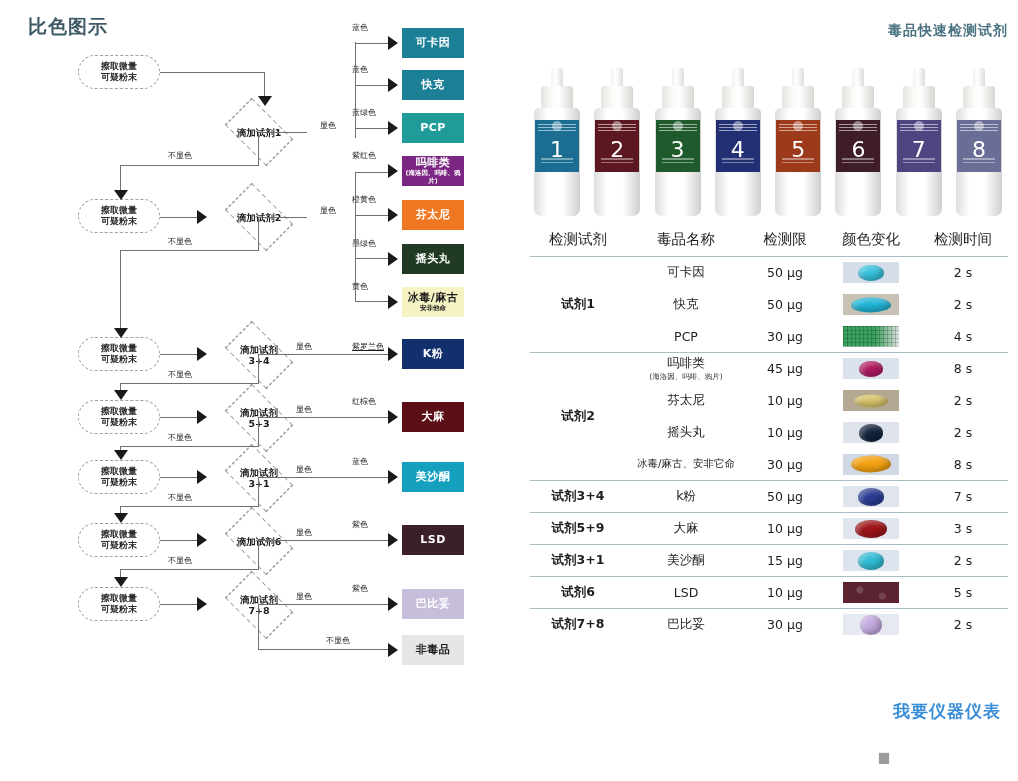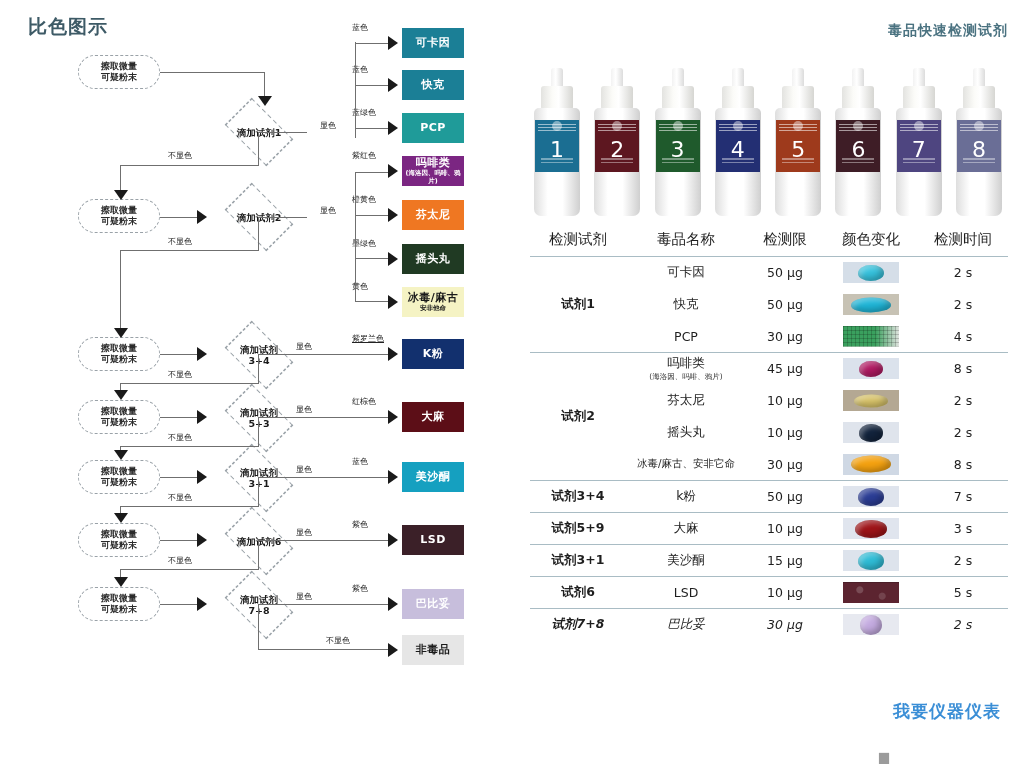--- a/index.html
+++ b/index.html
@@ -431,21 +431,21 @@
       <div class="result-box" style="left: 402px; top: 287px; background: rgb(245, 243, 196); color: rgb(26, 26, 26);">
         <div>冰毒/麻古</div>
         <div class="sub">安非他命</div>
       </div>
       <div class="arrow-r" style="left: 388px; top: 295px;"></div>
       <div class="edge-label" style="left: 352px; top: 281px;">黄色</div>
       <div class="result-box" style="left: 402px; top: 339px; background: rgb(18, 48, 110); color: rgb(255, 255, 255);">
         <div>K粉</div>
       </div>
       <div class="arrow-r" style="left: 388px; top: 347px;"></div>
-      <div class="edge-label" style="left: 352px; top: 333px; text-decoration: underline;">紫罗兰色</div>
+      <div class="edge-label" style="left: 352px; top: 341px; text-decoration: underline;">紫罗兰色</div>
       <div class="result-box" style="left: 402px; top: 402px; background: rgb(92, 14, 23); color: rgb(255, 255, 255);">
         <div>大麻</div>
       </div>
       <div class="arrow-r" style="left: 388px; top: 410px;"></div>
       <div class="edge-label" style="left: 352px; top: 396px;">红棕色</div>
       <div class="result-box" style="left: 402px; top: 462px; background: rgb(21, 160, 192); color: rgb(255, 255, 255);">
         <div>美沙酮</div>
       </div>
       <div class="arrow-r" style="left: 388px; top: 470px;"></div>
       <div class="edge-label" style="left: 352px; top: 456px;">蓝色</div>
@@ -785,21 +785,21 @@
           </tr>
           <tr class="rg-first" style="height: 32px;">
             <td class="reagent col-reagent" rowspan="1">试剂6</td>
             <td class="drugname col-drug">
               <div class="main">LSD</div>
             </td>
             <td class="col-limit">10 μg</td>
             <td class="col-color"><span class="swatch" style="background: rgb(58, 24, 32);"><span class="blob" style="width: 56px; height: 21px; background: radial-gradient(circle at 30% 35%, rgba(255, 255, 255, 0.18) 0px, rgba(255, 255, 255, 0.18) 3px, transparent 4px), radial-gradient(circle at 70% 65%, rgba(255, 255, 255, 0.14) 0px, rgba(255, 255, 255, 0.14) 3px, transparent 4px), rgb(92, 36, 48);"></span></span></td>
             <td class="col-time">5 s</td>
           </tr>
-          <tr class="rg-first" style="height: 32px; font-style: italic;">
+          <tr class="rg-first" style="height: 32px;">
             <td class="reagent col-reagent" rowspan="1">试剂7+8</td>
             <td class="drugname col-drug">
               <div class="main">巴比妥</div>
             </td>
             <td class="col-limit">30 μg</td>
             <td class="col-color"><span class="swatch" style="background: rgb(231, 233, 240);"><span class="blob" style="width: 22px; height: 20px; background: rgb(196, 171, 224); border-radius: 50% 48% 52% 50% / 52% 50% 50% 48%; box-shadow: rgba(0, 0, 0, 0.28) -3px -3px 6px inset, rgba(255, 255, 255, 0.35) 3px 3px 5px inset;"></span></span></td>
             <td class="col-time">2 s</td>
           </tr>
         </tbody>
       </table>

